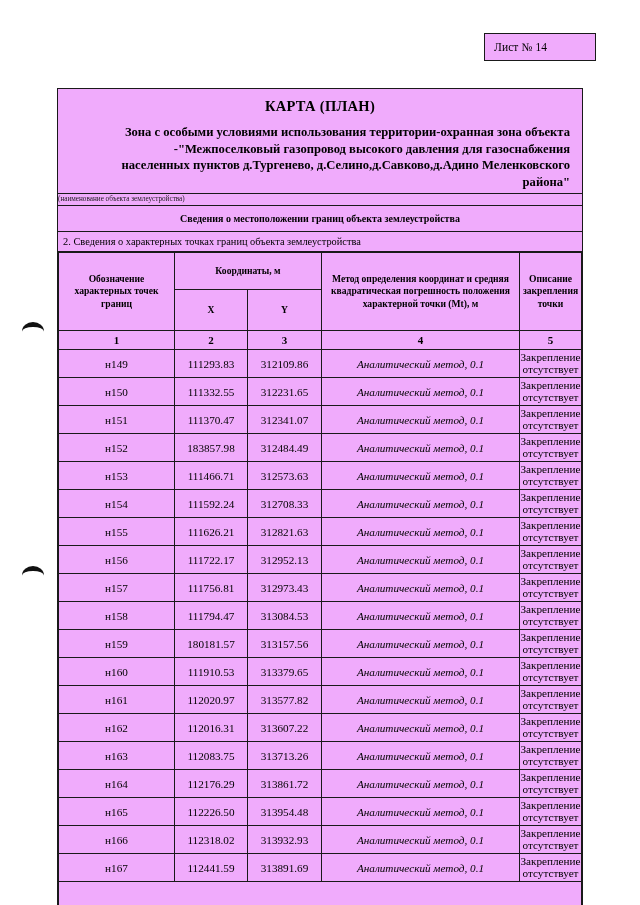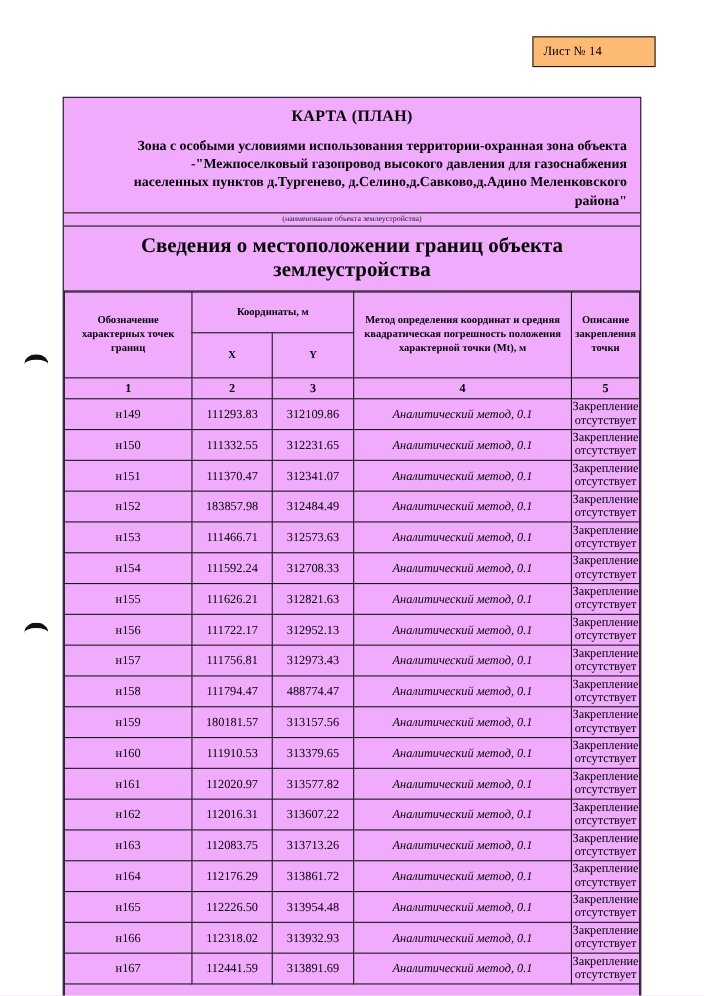--- a/index.html
+++ b/index.html
@@ -41,21 +41,21 @@
 
   
   .sheet-no {
     position: absolute;
     left: 484px;
     top: 33px;
     width: 112px;
     height: 28px;
     border: 1.4px solid #1a1a1a;
     box-sizing: border-box;
-    background: #fdba74;
+    background: #f0abfc;
     display: flex;
     align-items: center;
     padding-left: 9px;
     font-size: 11.5px;
     letter-spacing: .1px;
   }
 
   
   .frame {
     position: absolute;
@@ -84,30 +84,30 @@
     margin-bottom: 9px;
   }
   .doc-subtitle {
     font-weight: bold;
     font-size: 12.6px;
     line-height: 16.5px;
     padding: 0 2px;
     text-align: right;
   }
   .caption-band {
-    text-align: center;
+    text-align: left;
     font-size: 7.2px;
     padding: 1px 0 2px 0;
     border-bottom: 1.5px solid #1a1a1a;
     color: #1c1c1c;
   }
   .section-band {
     text-align: center;
     font-weight: bold;
-    font-size: 19px;
+    font-size: 10px;
     padding: 7px 0 7px 0;
     border-bottom: 1.5px solid #1a1a1a;
   }
   .subsection-band {
     font-size: 10.4px;
     padding: 4px 0 4px 5px;
     border-bottom: 1.5px solid #1a1a1a;
   }
 
   
@@ -173,20 +173,21 @@
       <div class="doc-subtitle">Зона с особыми условиями использования территории-охранная зона объекта</div>
       <div class="doc-subtitle">-"Межпоселковый газопровод высокого давления для газоснабжения</div>
       <div class="doc-subtitle">населенных пунктов д.Тургенево, д.Селино,д.Савково,д.Адино Меленковского</div>
       <div class="doc-subtitle">района"</div>
     </div>
 
     <div class="caption-band">(наименование объекта землеустройства)</div>
 
     <div class="section-band">Сведения о местоположении границ объекта землеустройства</div>
 
+    <div class="subsection-band">2. Сведения о характерных точках границ объекта землеустройства</div>
 
     <table class="grid">
       <colgroup>
         <col style="width:116px">
         <col style="width:73px">
         <col style="width:74px">
         <col style="width:198px">
         <col style="width:62px">
       </colgroup>
       <thead>
@@ -268,21 +269,21 @@
           <tr class="datarow">
             <td>н157</td>
             <td>111756.81</td>
             <td>312973.43</td>
             <td class="c-method">Аналитический метод, 0.1</td>
             <td class="c-desc">Закрепление отсутствует</td>
           </tr>
           <tr class="datarow">
             <td>н158</td>
             <td>111794.47</td>
-            <td>488774.47</td>
+            <td>313084.53</td>
             <td class="c-method">Аналитический метод, 0.1</td>
             <td class="c-desc">Закрепление отсутствует</td>
           </tr>
           <tr class="datarow">
             <td>н159</td>
             <td>180181.57</td>
             <td>313157.56</td>
             <td class="c-method">Аналитический метод, 0.1</td>
             <td class="c-desc">Закрепление отсутствует</td>
           </tr>

